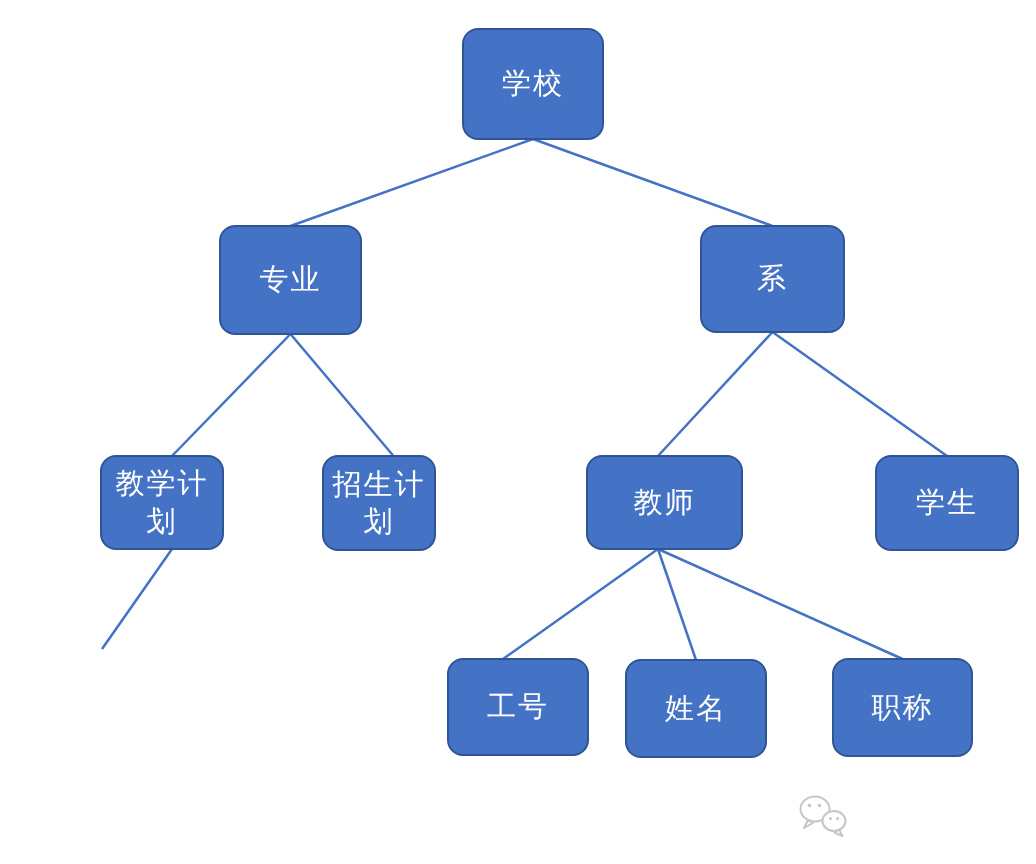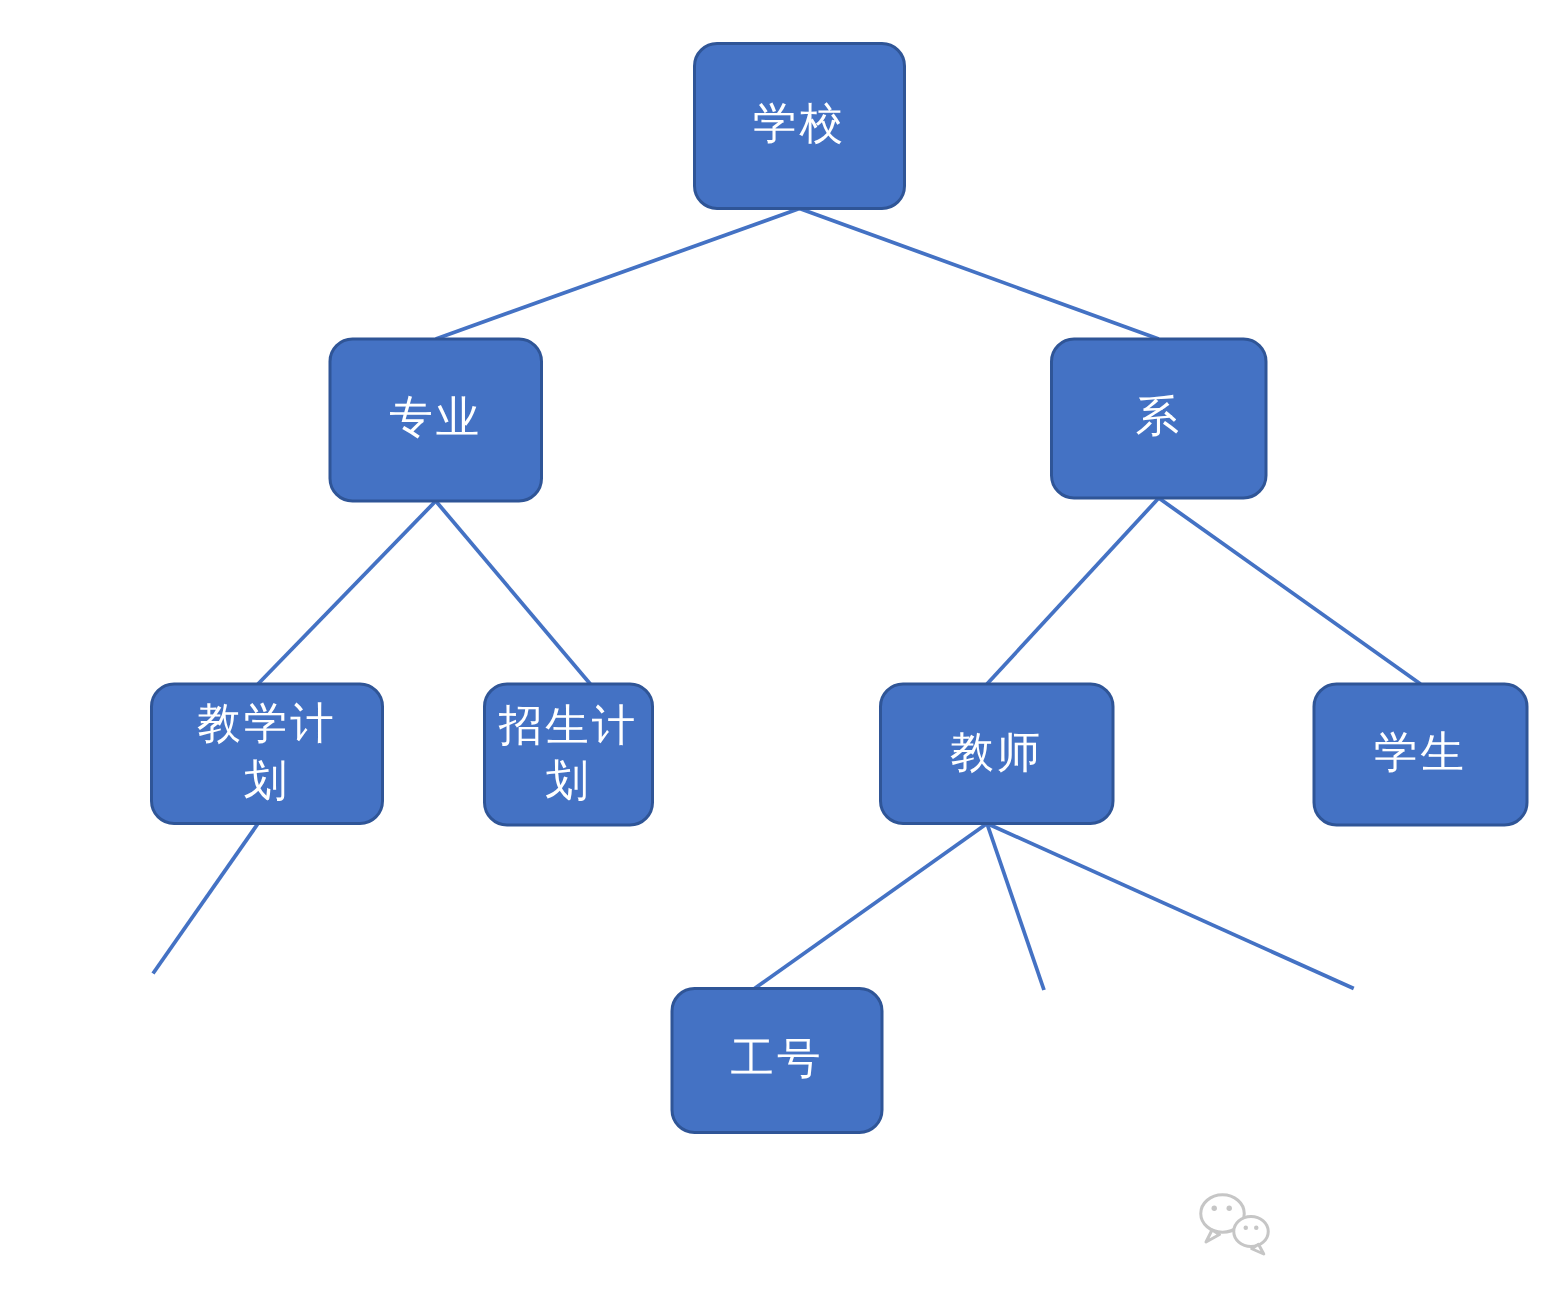--- a/index.html
+++ b/index.html
@@ -82,35 +82,41 @@
     <span class="lbl">学校</span>
   </div>
 
   <div class="node" style="left:219px; top:225px; width:143px; height:110px;">
     <span class="lbl">专业</span>
   </div>
   <div class="node" style="left:700px; top:225px; width:145px; height:108px;">
     <span class="lbl">系</span>
   </div>
 
-  <div class="node wrap3" style="left:100px; top:455px; width:156px; height:95px;">
+  <div class="node wrap3" style="left:100px; top:455px; width:124px; height:95px;">
     <span class="lbl">教学计划</span>
   </div>
   <div class="node wrap3" style="left:322px; top:455px; width:114px; height:96px;">
     <span class="lbl">招生计划</span>
   </div>
   <div class="node" style="left:586px; top:455px; width:157px; height:95px;">
     <span class="lbl">教师</span>
   </div>
   <div class="node" style="left:875px; top:455px; width:144px; height:96px;text-align:right;">
     <span class="lbl">学生</span>
   </div>
 
   <div class="node" style="left:432px; top:658px; width:142px; height:98px;margin-left:15px;">
     <span class="lbl">工号</span>
+  </div>
+  <div class="node" style="left:625px; top:659px; width:142px; height:99px;">
+    <span class="lbl">姓名</span>
+  </div>
+  <div class="node" style="left:832px; top:658px; width:141px; height:99px;">
+    <span class="lbl">职称</span>
   </div>
 
   <div class="watermark">
     <svg width="50" height="44" viewBox="0 0 50 44" xmlns="http://www.w3.org/2000/svg">
       <g stroke="#c6c6c6" stroke-width="2" fill="#ffffff" stroke-linejoin="round">
         <ellipse cx="17" cy="15" rx="14.5" ry="12.5"></ellipse>
         <path d="M10 26 L6 34 L15 29 Z"></path>
         <ellipse cx="36" cy="27" rx="11.5" ry="10"></ellipse>
         <path d="M41 35.5 L44.5 42 L36.5 38.5 Z"></path>
       </g>

